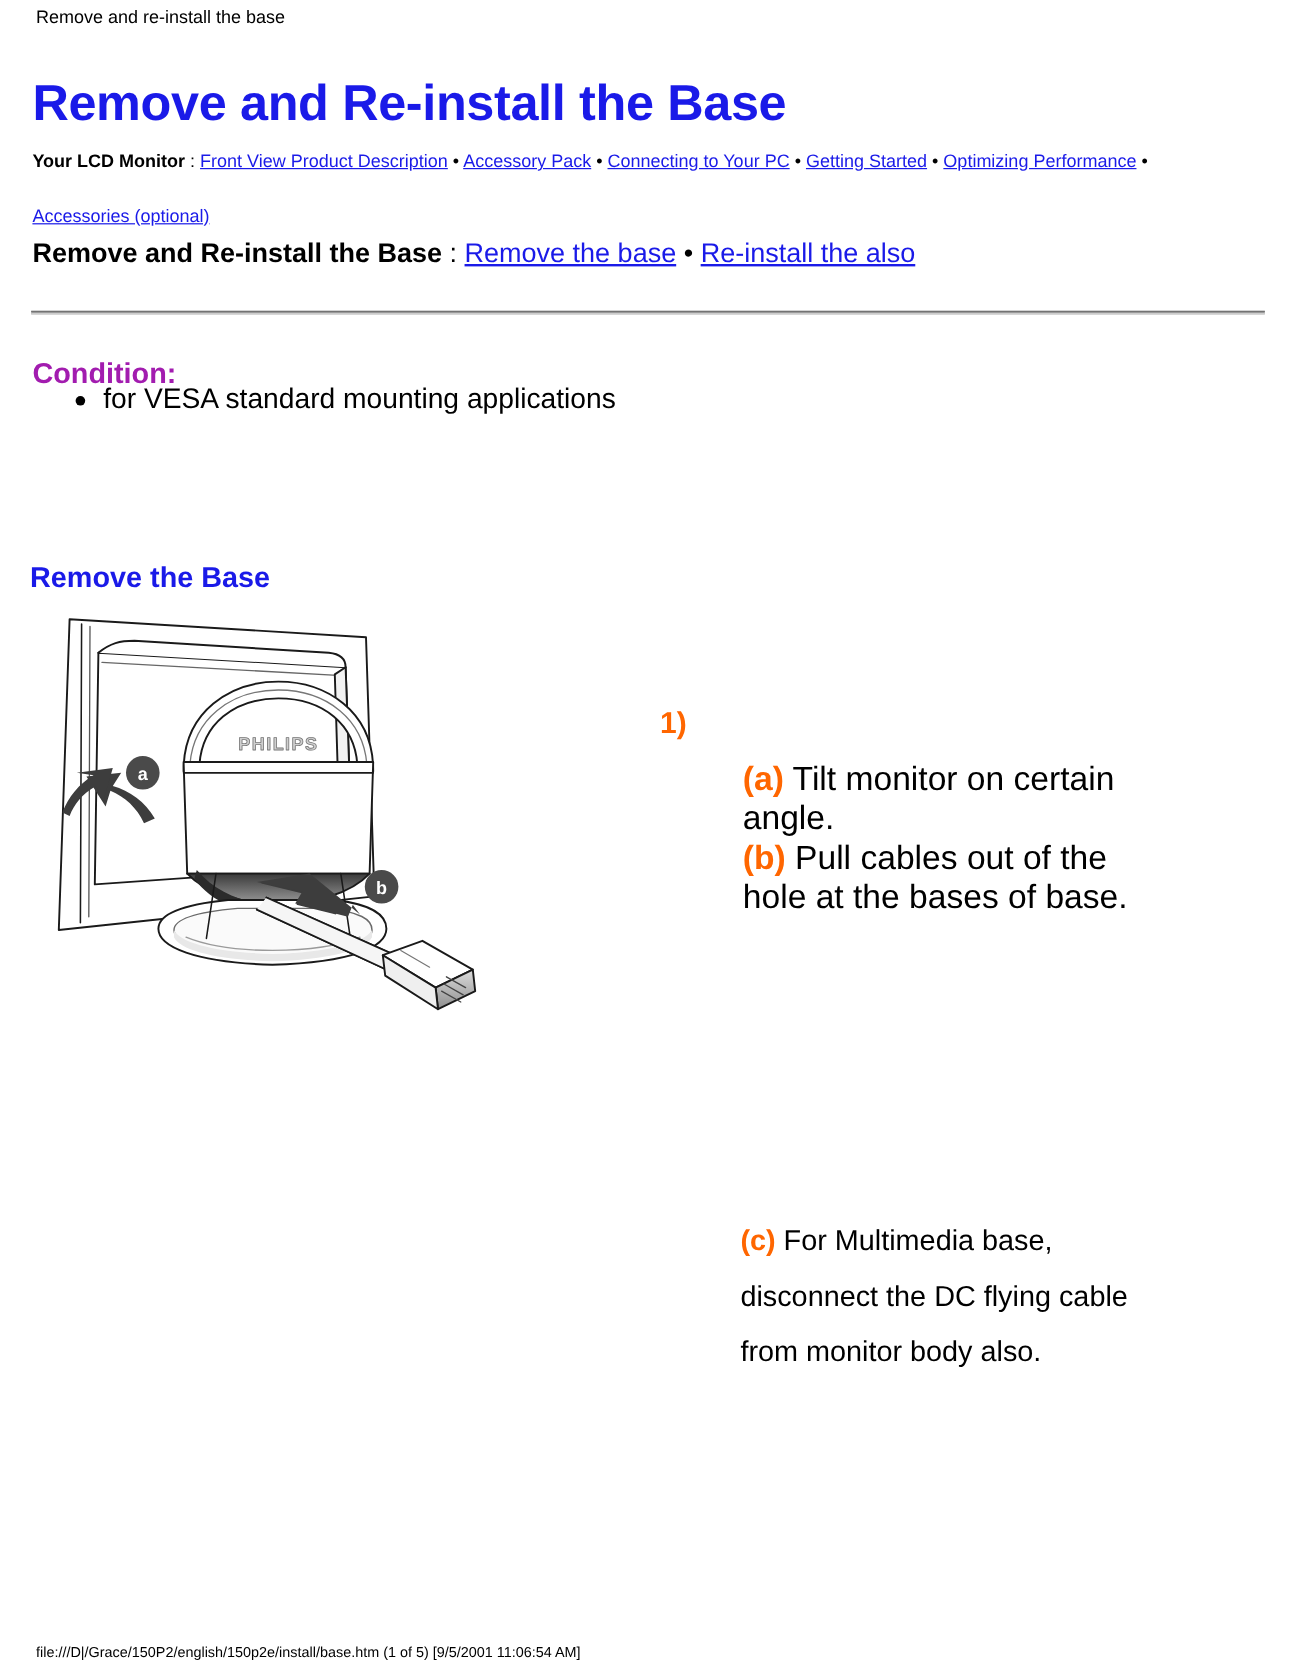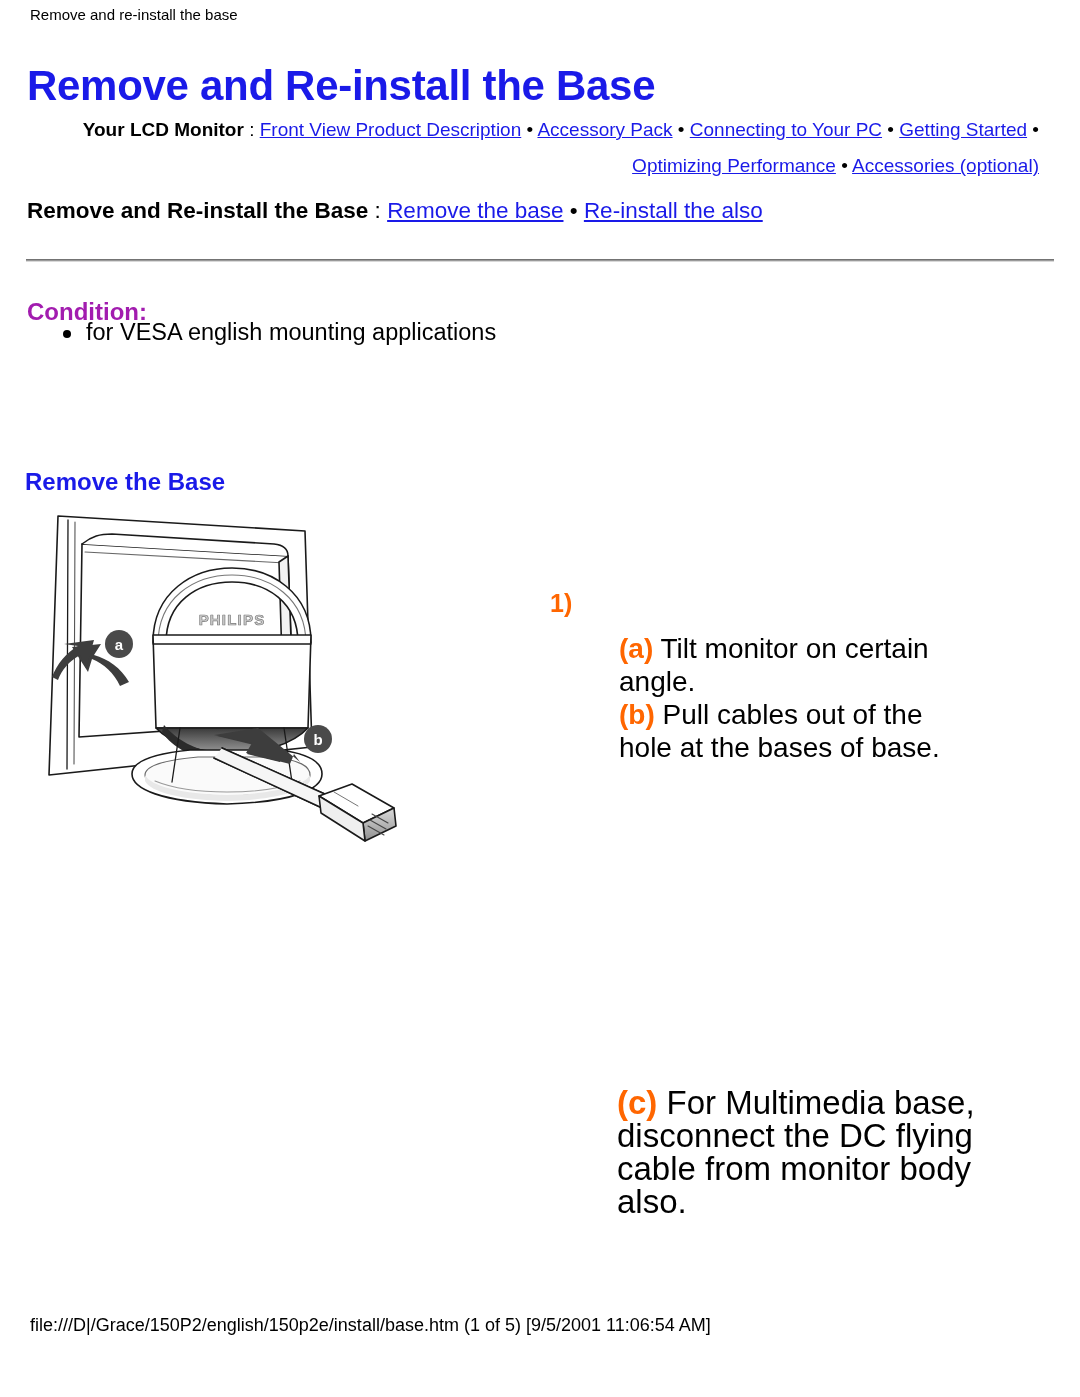--- a/index.html
+++ b/index.html
@@ -37,24 +37,23 @@
     color: #1a1aE8;
     letter-spacing: -0.3px;
     white-space: nowrap;
   }
 
   .navblock {
     position: absolute;
     left: 27px;
     top: 112px;
     width: 1012px;
-    font-size: 19px;
-    line-height: 36px;
-    color: #000000;
-    text-align: right;
+    font-size: 15px;
+    line-height: 46px;
+    color: #000000;
   }
   .navblock .lead {
     font-weight: bold;
     color: #000000;
   }
   .navblock a {
     color: #1a1aE8;
     text-decoration: underline;
   }
   .navblock .sep {
@@ -160,36 +159,36 @@
     left: 619px;
     top: 632px;
     width: 350px;
     font-size: 28px;
     line-height: 33px;
     color: #000000;
   }
   .instr-2 {
     position: absolute;
     left: 617px;
-    top: 1086px;
+    top: 1012px;
     width: 360px;
-    font-size: 33px;
-    line-height: 33px;
+    font-size: 24px;
+    line-height: 46px;
     color: #000000;
   }
   .lbl {
     color: #FF6600;
     font-weight: bold;
   }
 
   .footer {
     position: absolute;
     left: 30px;
-    top: 1316px;
-    font-size: 18px;
+    top: 1368px;
+    font-size: 12px;
     line-height: 18px;
     color: #000000;
     white-space: nowrap;
   }
 </style>
 </head>
 <body>
 
 <div class="page-header-note">Remove and re-install the base</div>
 
@@ -200,21 +199,21 @@
 </div>
 
 <div class="navblock2">
   <span class="lead">Remove and Re-install the Base</span><span class="sep"> : </span><a href="#">Remove the base</a><span class="sep"> • </span><a href="#">Re-install the also</a>
 </div>
 
 <hr class="divider">
 
 <h2 class="h-condition">Condition:</h2>
 <ul class="cond-list">
-  <li>for VESA english mounting applications</li>
+  <li>for VESA standard mounting applications</li>
 </ul>
 
 <h2 class="h-remove-base">Remove the Base</h2>
 
 <div class="figure">
   <svg viewBox="0 0 400 360" xmlns="http://www.w3.org/2000/svg" aria-hidden="true">
     <defs>
       <linearGradient id="shadeA" x1="0" y1="0" x2="0" y2="1">
         <stop offset="0%" stop-color="#bdbdbd"></stop>
         <stop offset="100%" stop-color="#ffffff"></stop>

